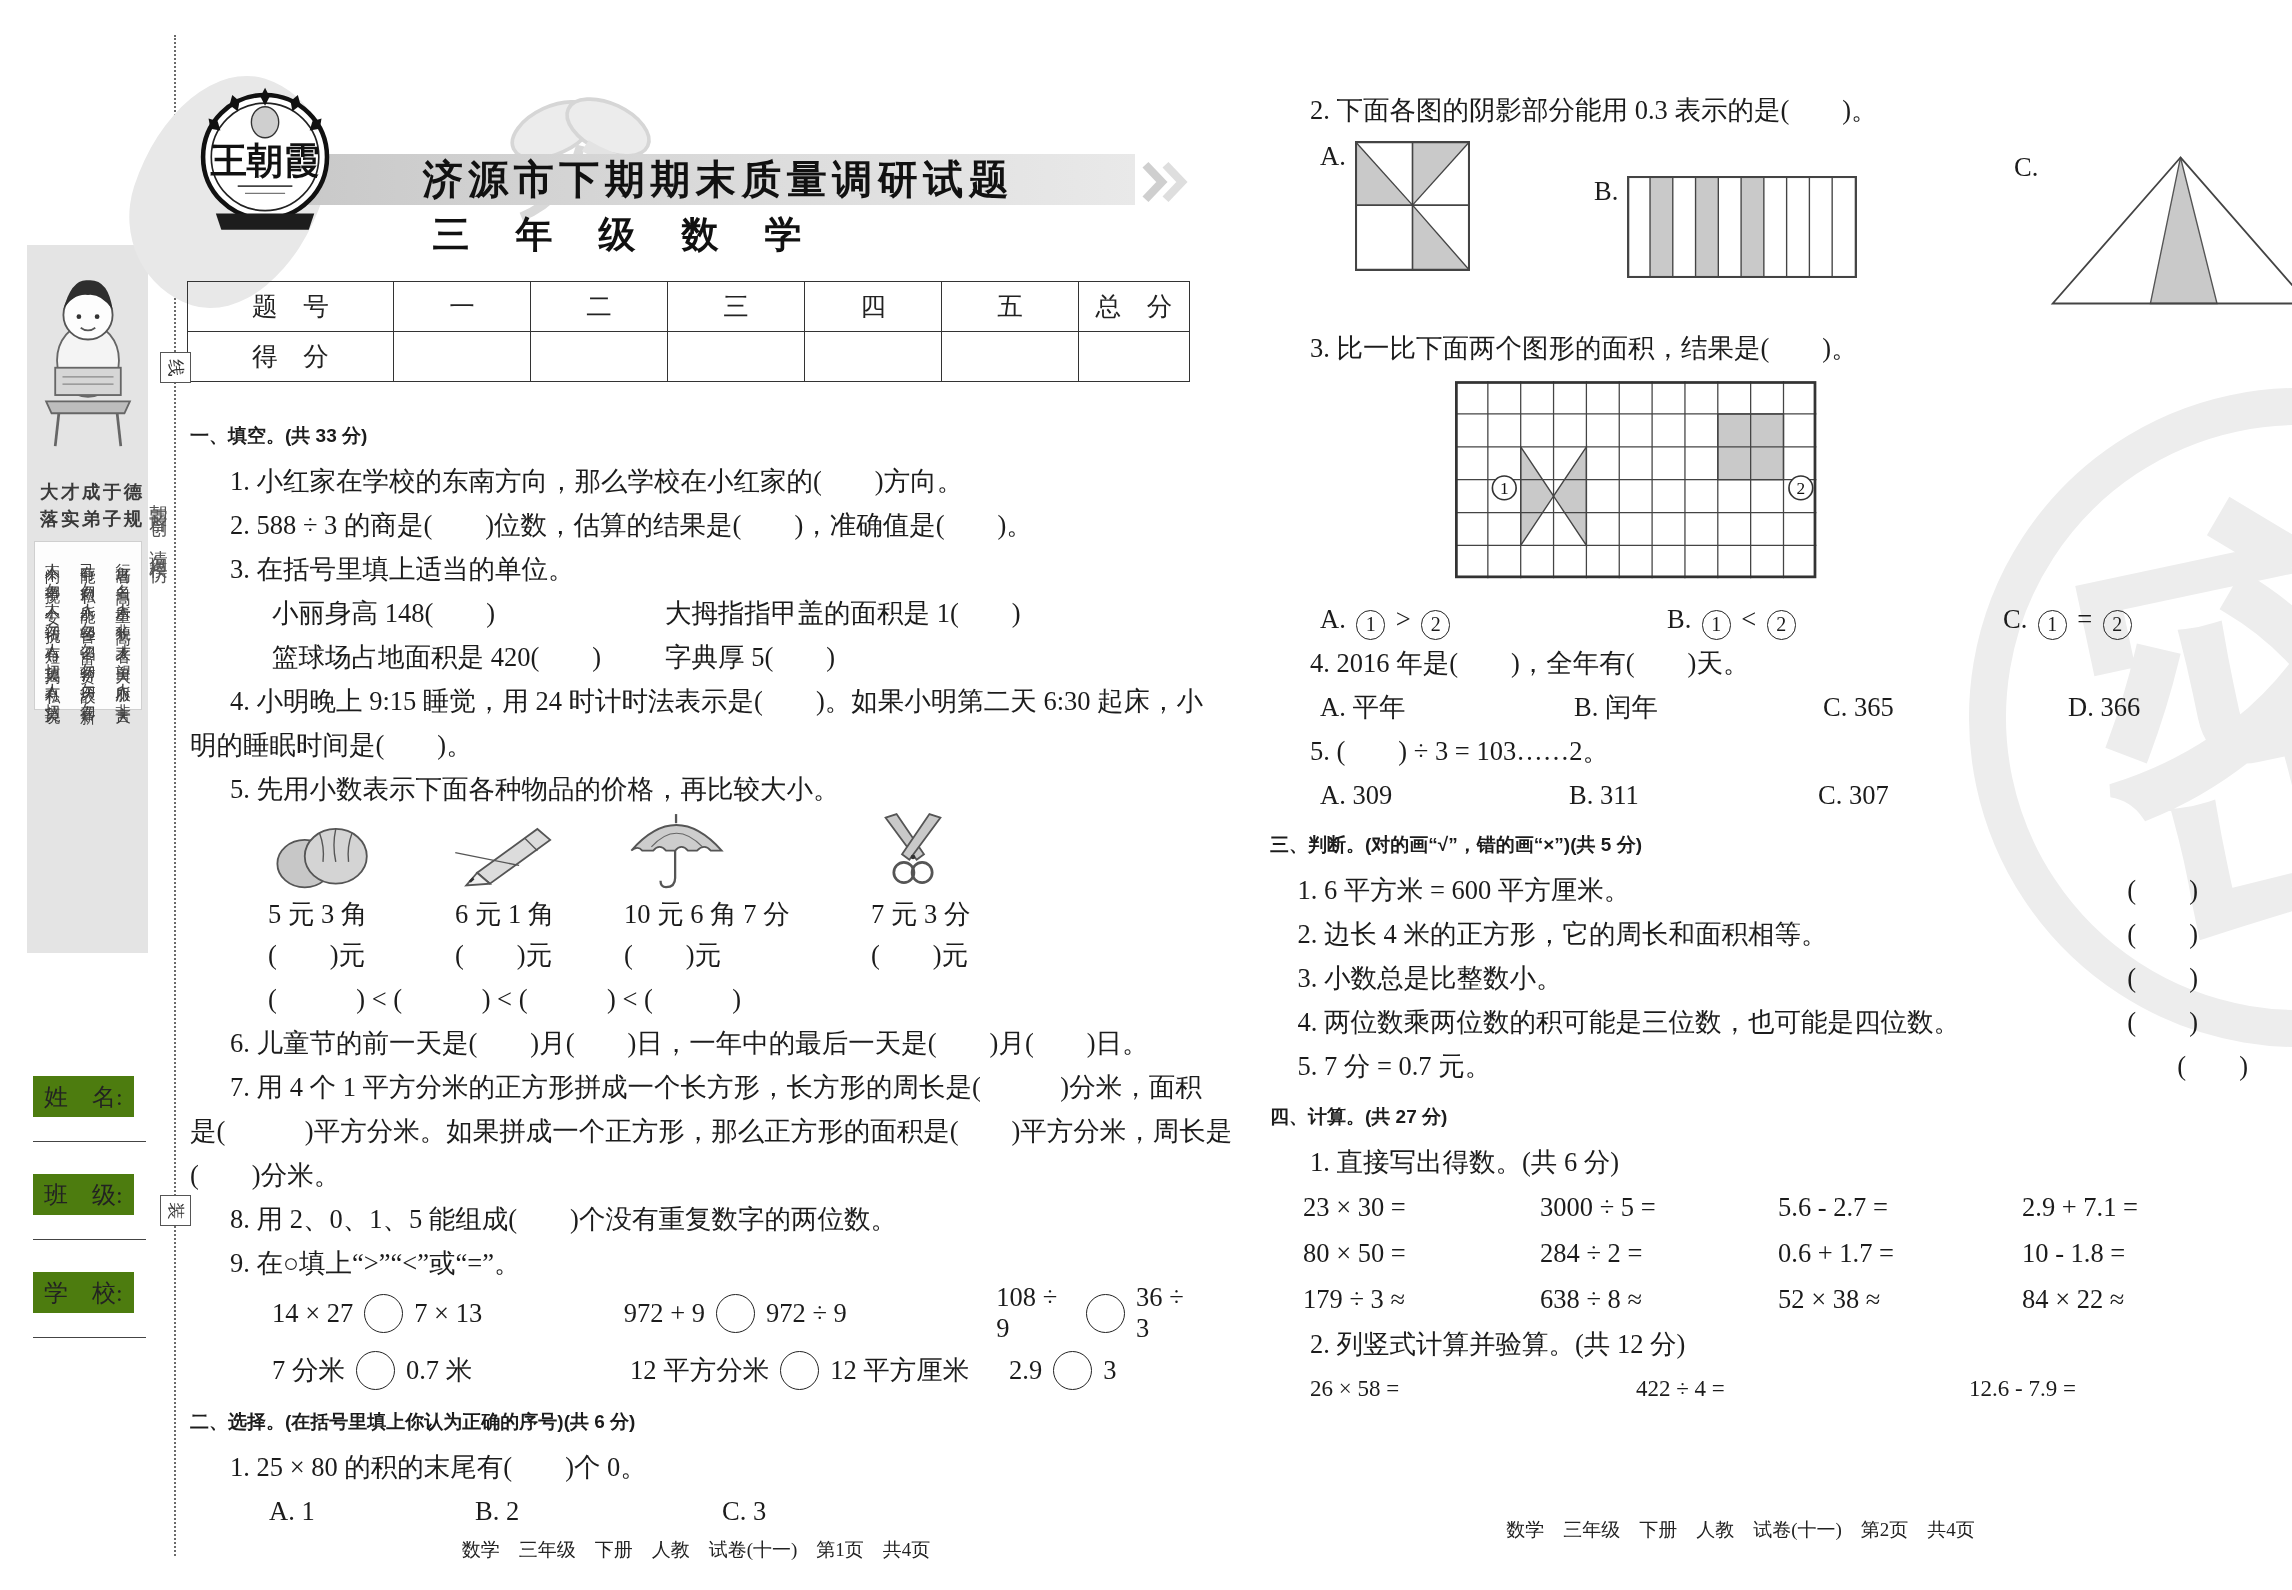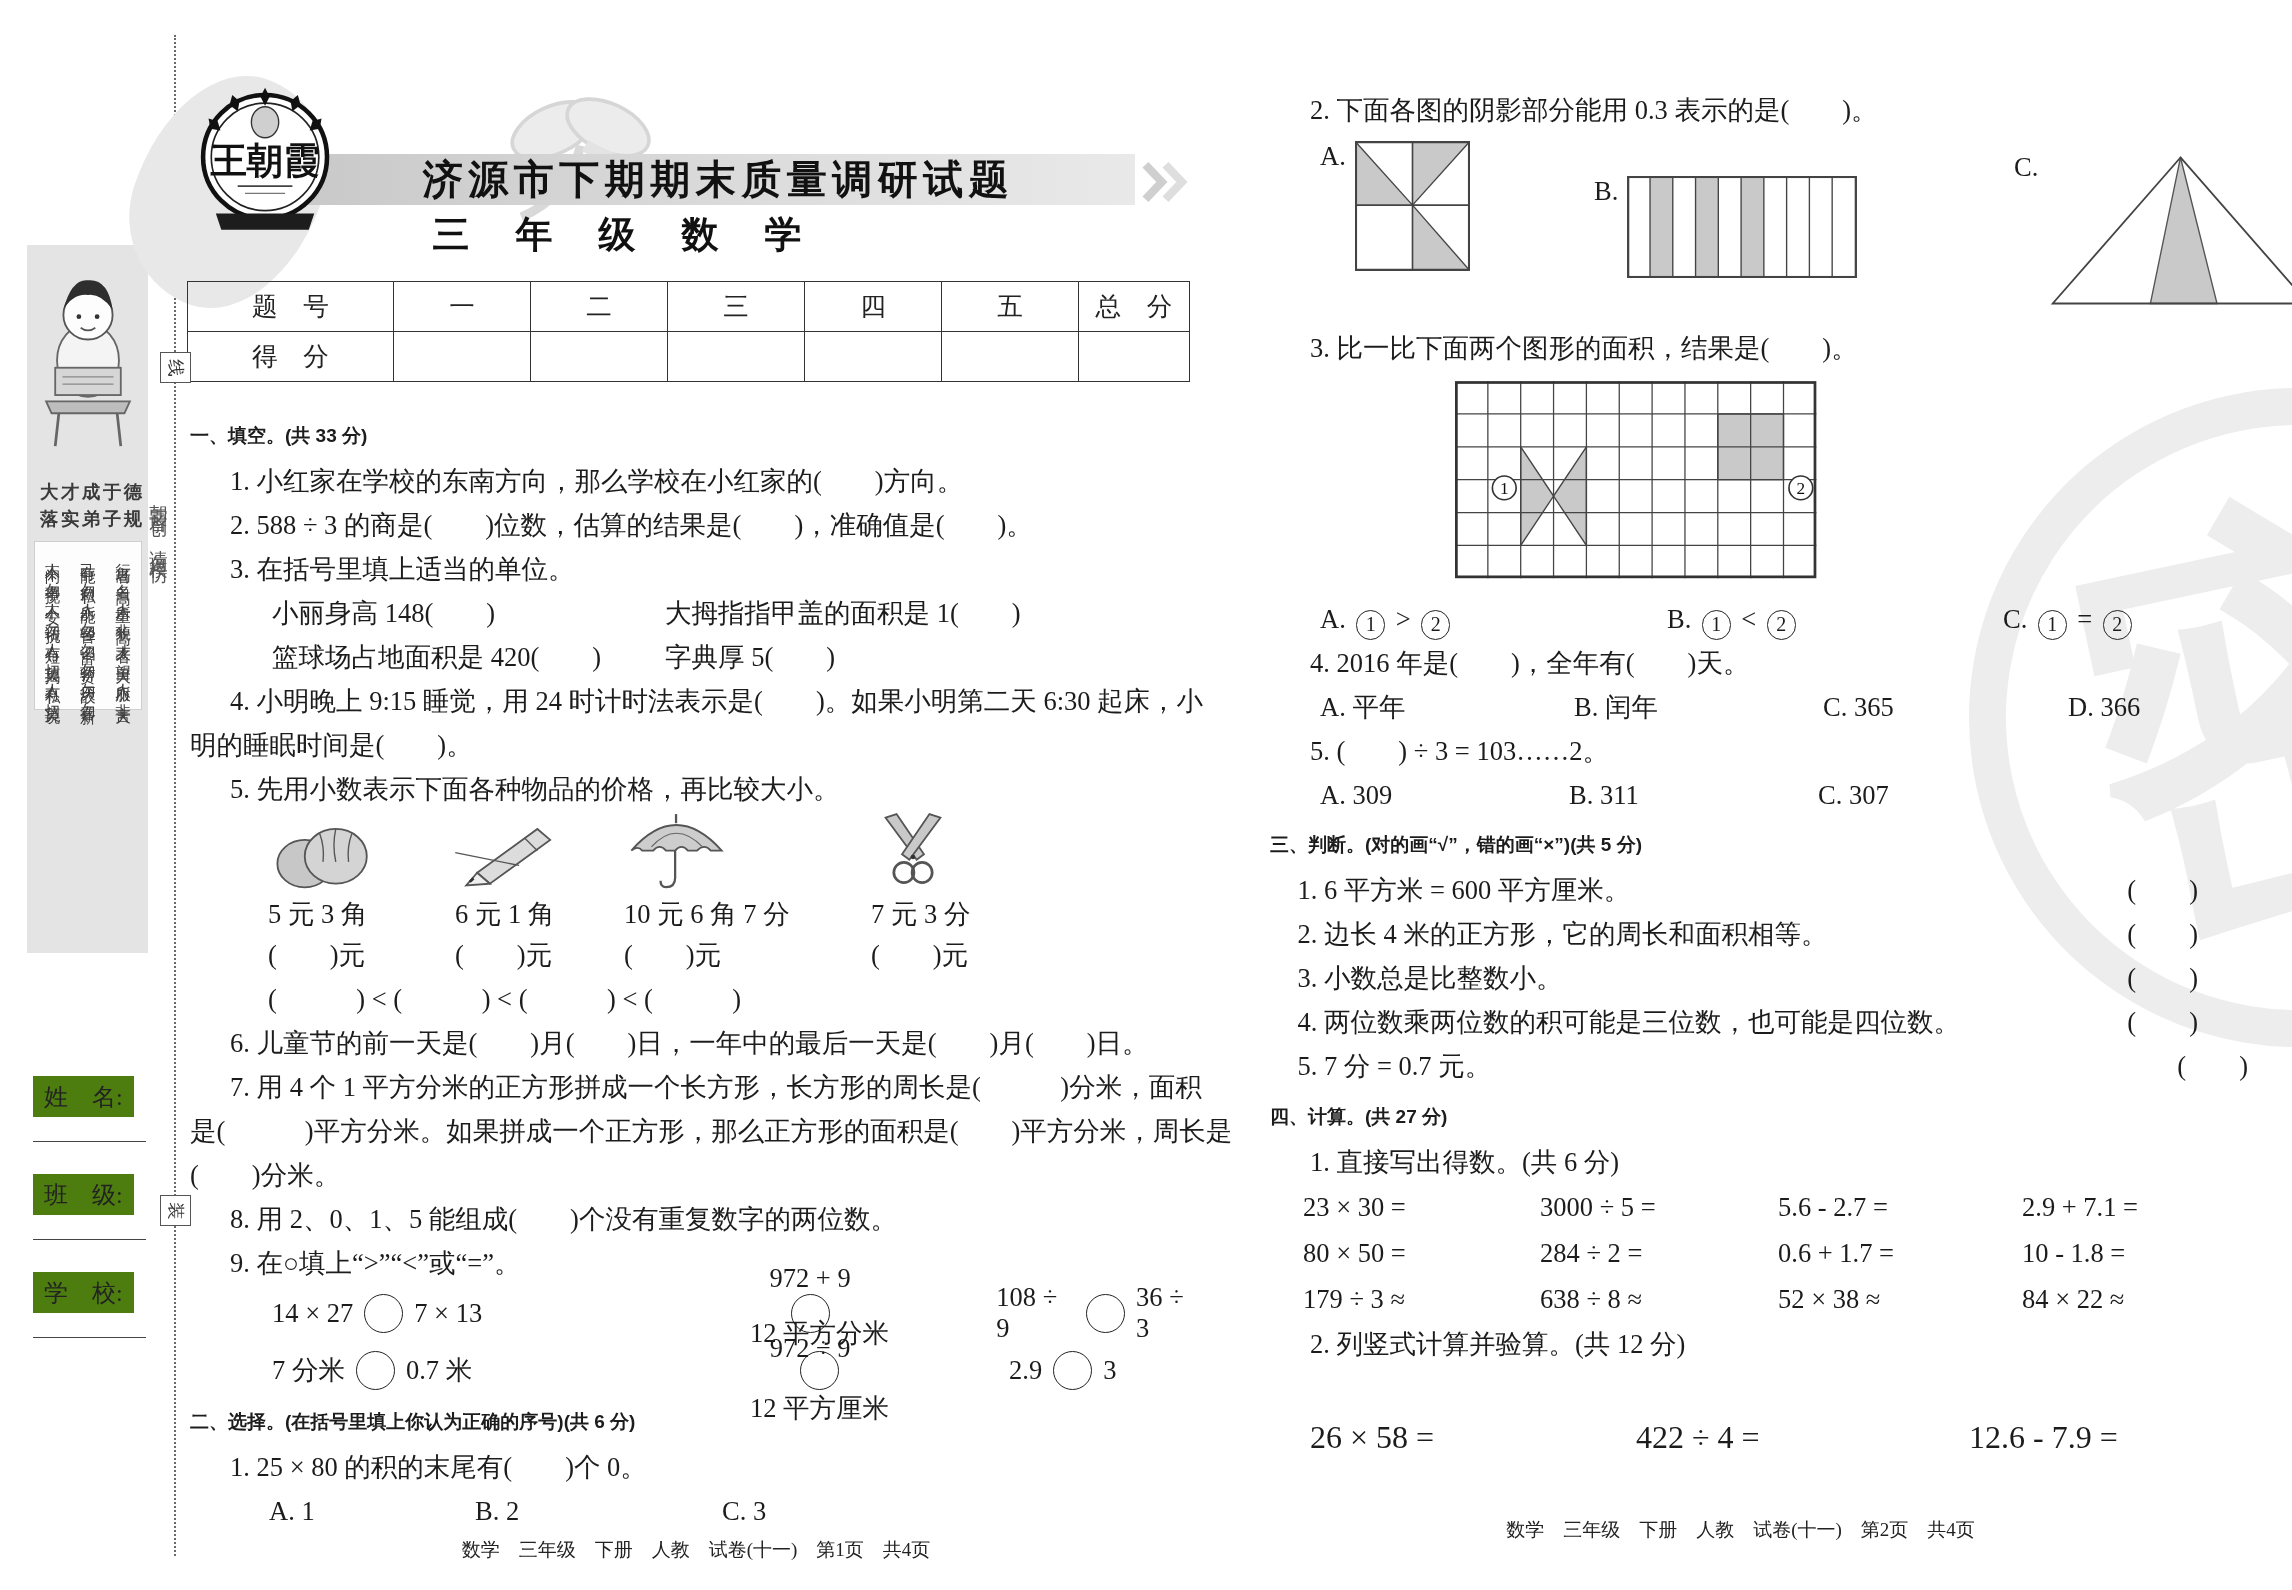--- a/index.html
+++ b/index.html
@@ -70,21 +70,21 @@
   .fig-row5 .fw1 { width:187px; } .fig-row5 .fw2 { width:169px; }
   .fig-row5 .fw3 { width:247px; } .fig-row5 .fw4 { width:183px; }
   .cap-row { display:grid; grid-template-columns:187px 169px 247px auto; padding-left:78px;
     font-size:26.5px; line-height:38px; }
   .yuan-row { display:grid; grid-template-columns:187px 169px 247px auto; padding-left:78px;
     font-size:26.5px; line-height:44px; }
   .cmp-row { padding-left:78px; font-size:26.5px; line-height:44px; }
   .circ-row { display:flex; align-items:center; padding-left:82px; height:57px;
     font-size:26.5px; }
   .circ-row .grp { display:flex; align-items:center; }
-  .circ-row .g1 { width:358px; } .circ-row .g2 { width:379px;flex-direction:column; }
+  .circ-row .g1 { width:358px; } .circ-row .g2 { width:379px; }
   .bigcirc { display:inline-block; width:37px; height:37px; border:1.8px solid #222;
     border-radius:50%; margin:0 11px; flex:none; }
   .optgrid-left { display:grid; grid-template-columns:206px 247px auto; padding-left:79px;
     font-size:26.5px; line-height:44px; }
   .figs2 { display:grid; grid-template-columns:274px 420px auto; padding-left:50px;
     margin:9.1px 0 5.5px 0; height:179px; }
   .figwrap { display:flex; align-items:flex-start; }
   .figwrap .flab { font-size:26.5px; margin-right:9.1px; line-height:31px; }
   .gridfig { margin:11px 0 11px 185px; }
   .optgrid3a { display:grid; grid-template-columns:347px 336px auto; padding-left:50px;
@@ -95,21 +95,21 @@
     font-size:26.5px; line-height:44px; }
   .circ { display:inline-block; width:27.4px; height:27.4px; border:1.4px solid #222;
     border-radius:50%; text-align:center; line-height:27.4px; font-size:20px;
     vertical-align:-3.7px; margin:0 3.7px; }
   .jrow { display:flex; font-size:26.5px; line-height:44px; }
   .jrow .jtext { padding-left:27.4px; white-space:nowrap; }
   .jrow .jparen { margin-left:auto; margin-right:91px; }
   .calcgrid { display:grid; grid-template-columns:237px 238px 244px auto; padding-left:33px;
     font-size:26.5px; line-height:46px; }
   .calcgrid2 { display:grid; grid-template-columns:326px 333px auto; padding-left:40px;
-    font-size:32px; line-height:46px;margin-top:48px; }
+    font-size:23px; line-height:46px; }
 
   
   .footer { position:absolute; font-size:19px; color:#222; text-align:center; z-index:1; }
   .watermark { position:absolute; left:1969px; top:388px; width:585px; height:585px;
     border:37px solid #ededed; border-radius:50%; z-index:0;
     display:flex; align-items:center; justify-content:center; transform:rotate(-12deg); }
   .watermark span { font-size:429px; color:#ededed; font-weight:bold;
     font-family:"Liberation Sans",sans-serif; }
 </style>
 </head>

